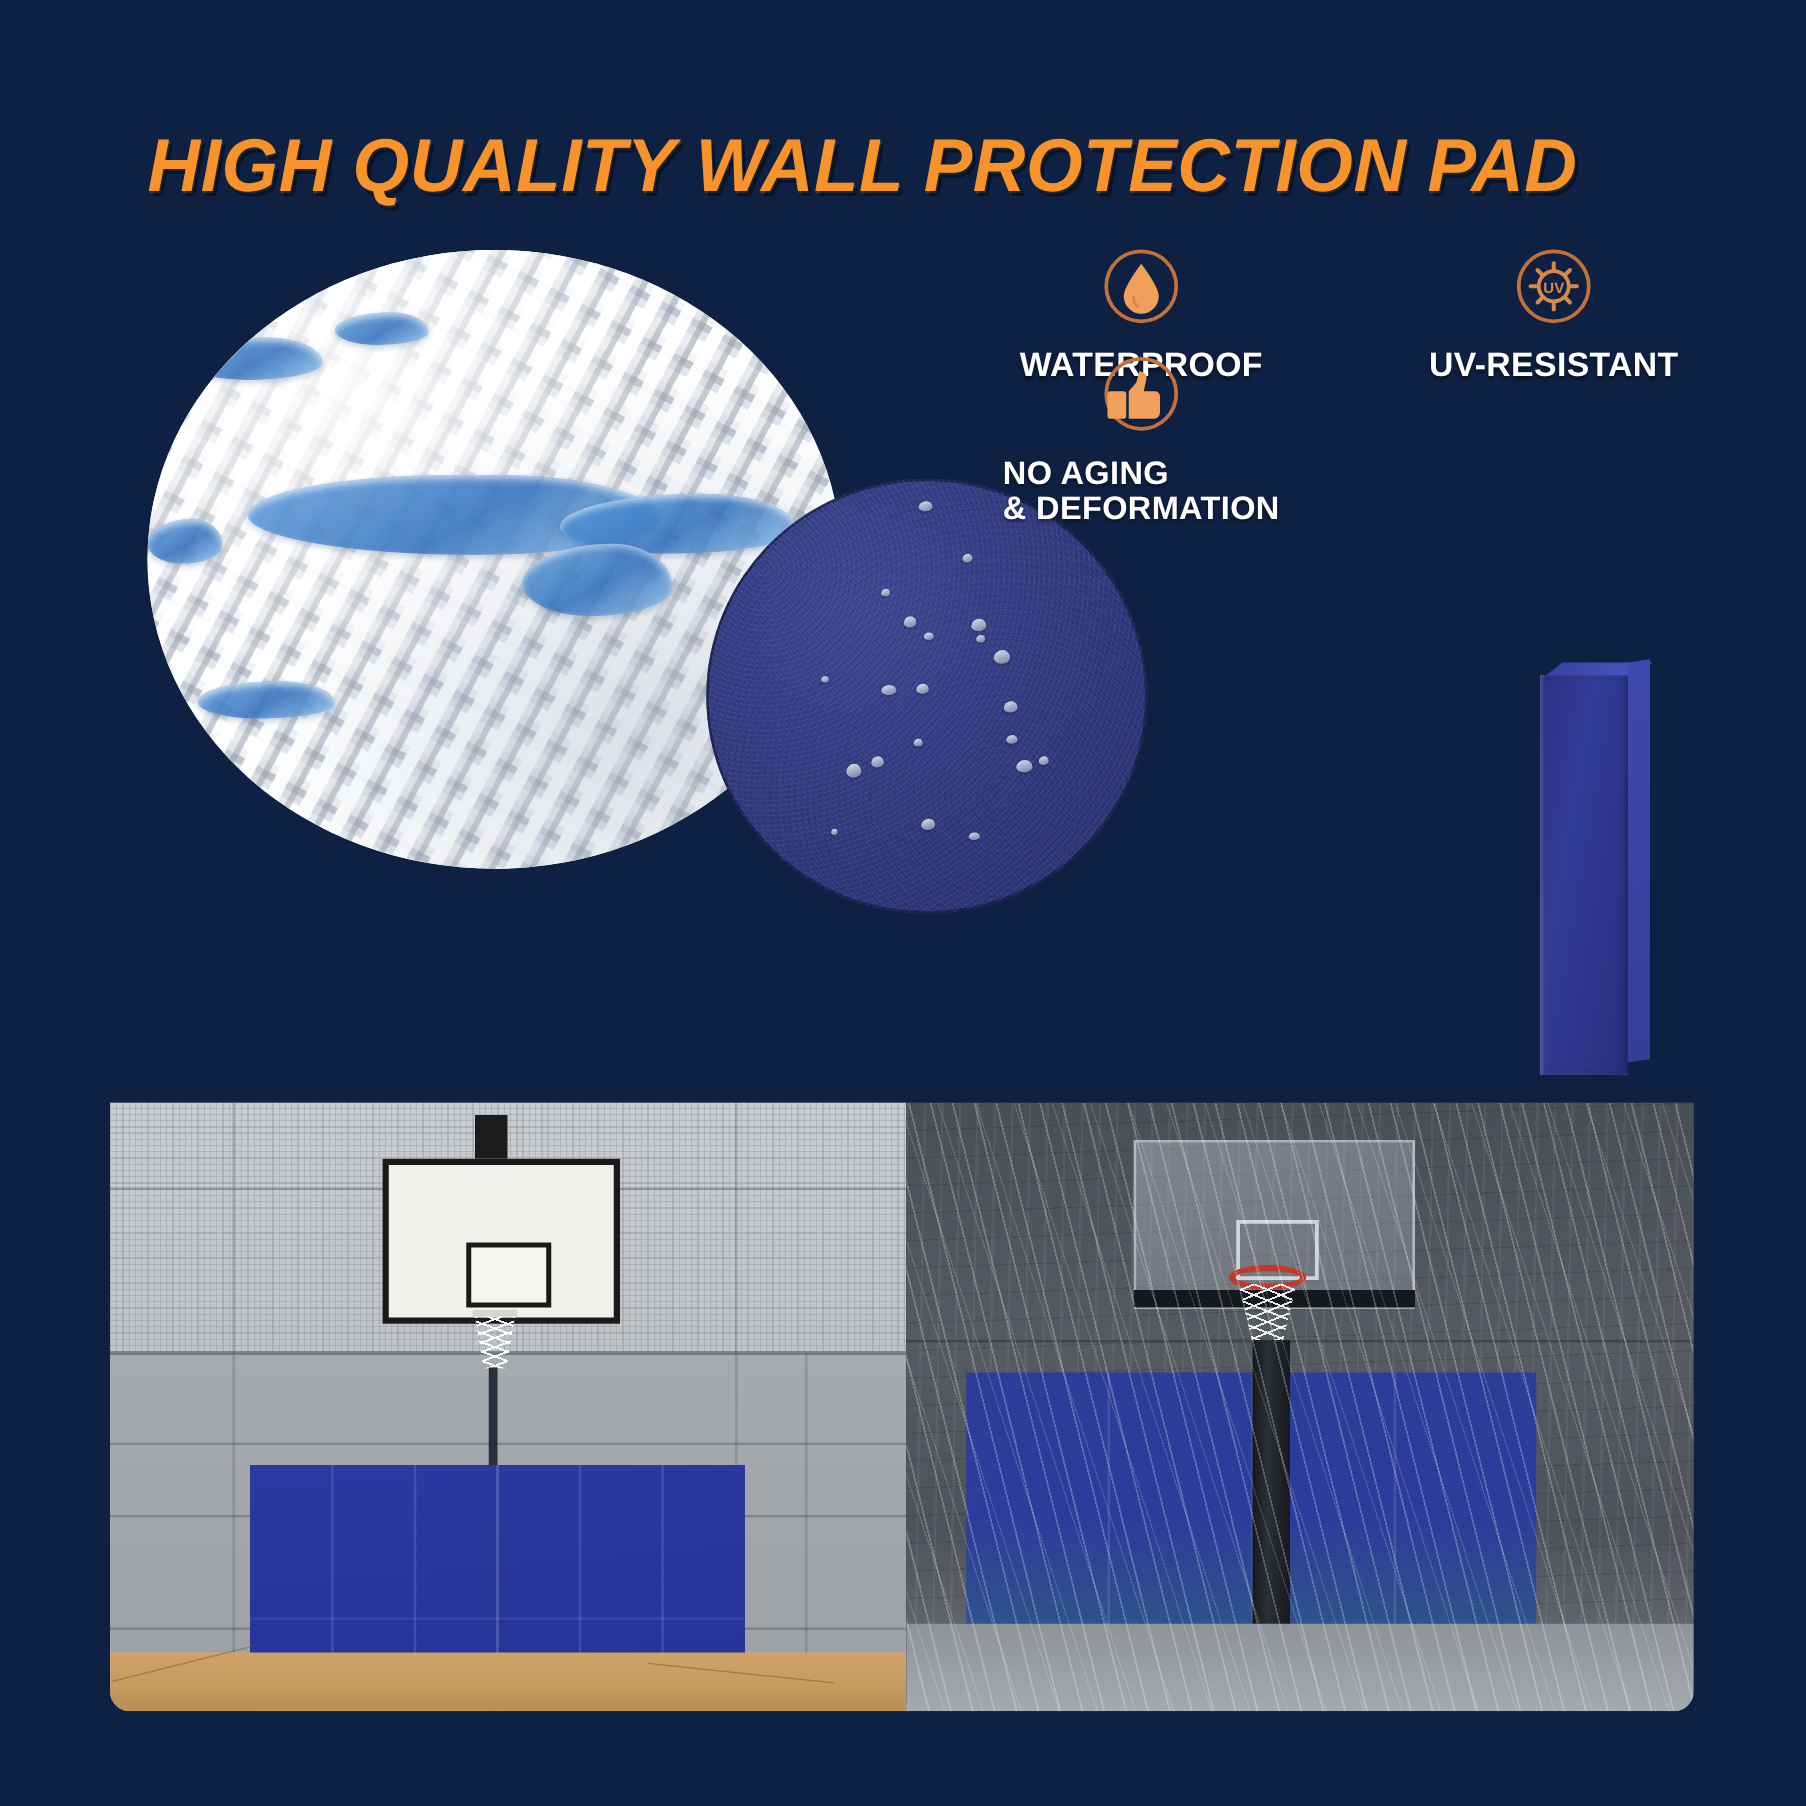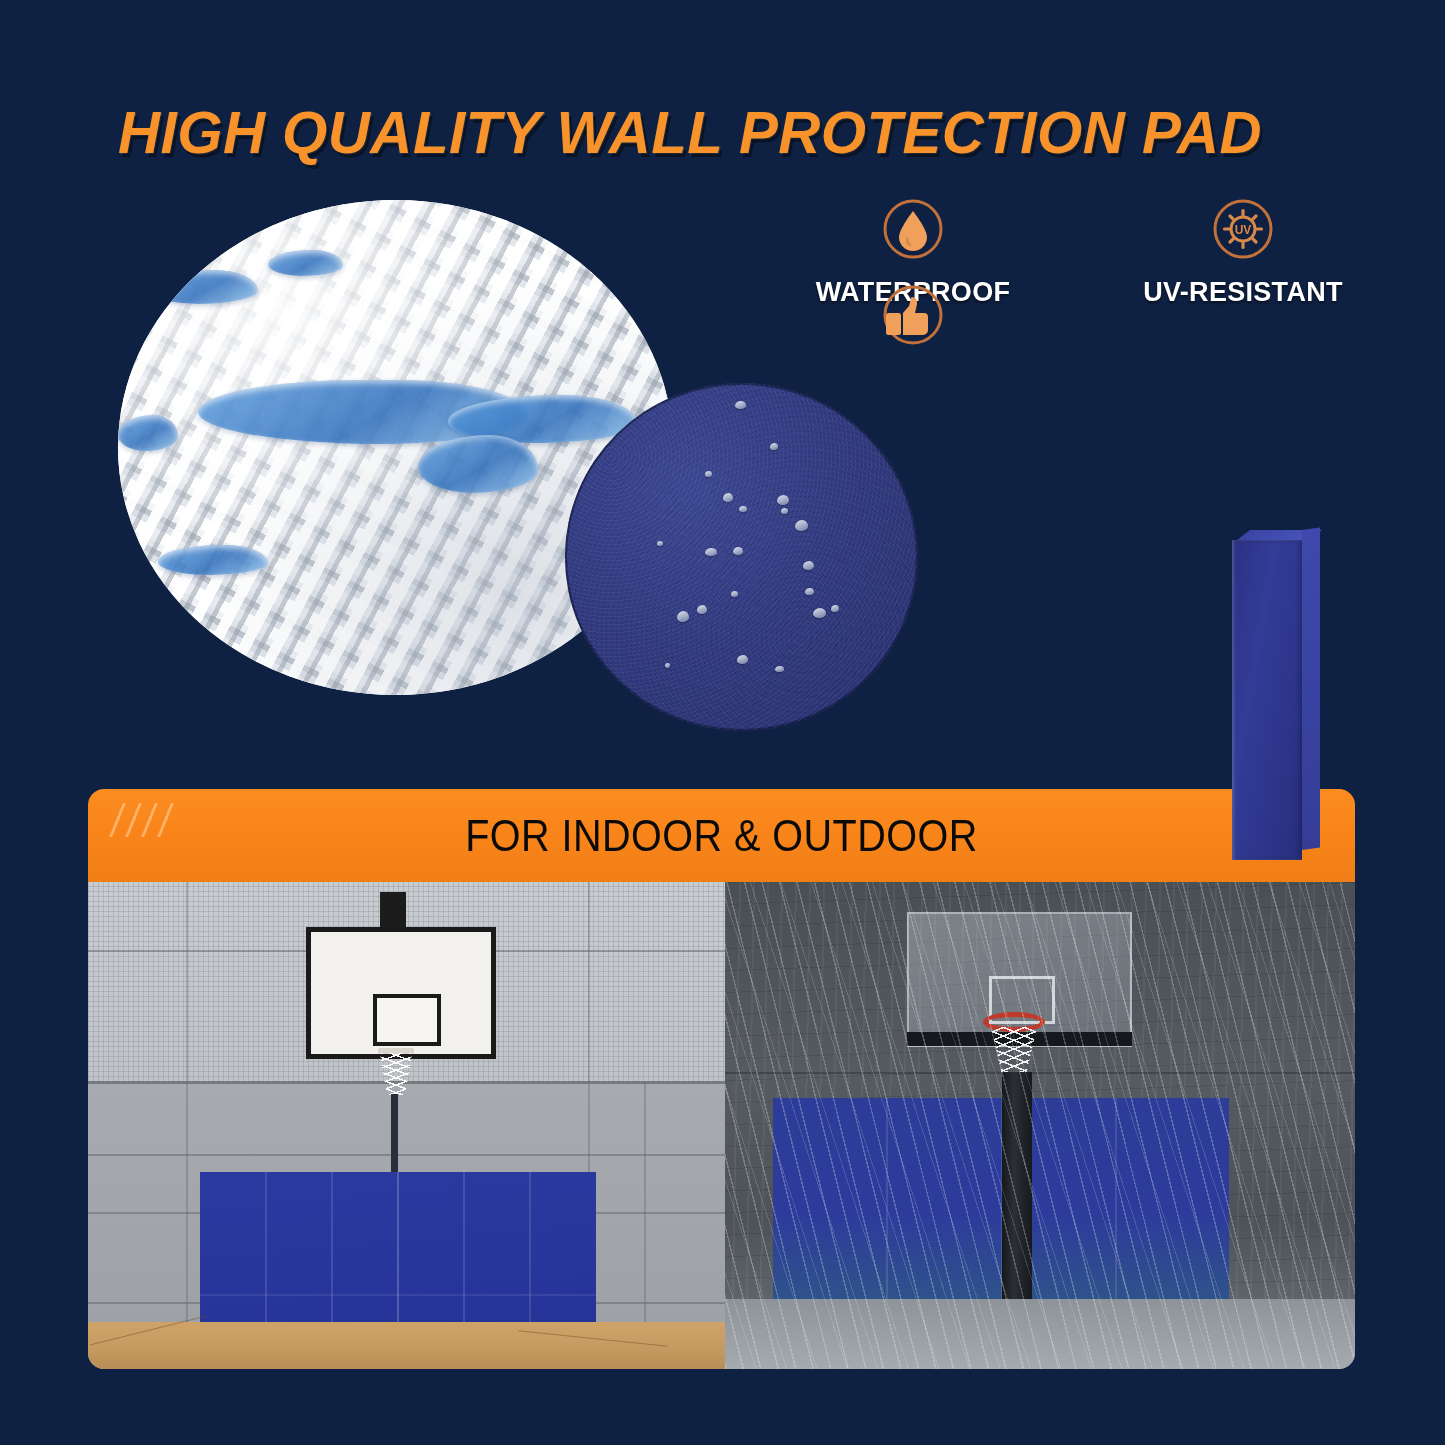--- a/index.html
+++ b/index.html
@@ -269,33 +269,26 @@
 
     <div class="feat">
       <span class="feat-ico">
         <svg width="62" height="62" viewBox="0 0 62 62" style="overflow:visible">
           <circle cx="31" cy="31" r="28" fill="none" stroke="#C2713A" stroke-width="3"></circle>
           <rect x="4" y="29" width="15" height="22" rx="2.5" fill="#F0A05A"></rect>
           <path d="M21 29 L21 51 L41 51 A5 5 0 0 0 46 46 L46 33 A4 4 0 0 0 42 29 L33 29
                    L35 20 A5.5 5.5 0 0 0 29.5 13 L27 22 L21 29 Z" fill="#F0A05A"></path>
         </svg>
       </span>
-    </div>
-
-  </div>
-
-  <div class="banner">
-    <div class="banner-slashes">
-      <span class="slash" style="left:0px;"></span>
-      <span class="slash" style="left:16px;"></span>
-      <span class="slash" style="left:32px;"></span>
-      <span class="slash" style="left:48px;"></span>
-    </div>
-    <div class="banner-text">FOR INDOOR &amp; OUTDOOR</div>
-  </div>
+      <span class="feat-label two">NO AGING
+&amp; DEFORMATION</span>
+    </div>
+
+  </div>
+
 
   <div class="pad3d">
     <div class="pad-top"></div>
     <div class="pad-side"></div>
     <div class="pad-face"></div>
     <div class="pad-edge"></div>
   </div>
 
   <div class="photos">
 

